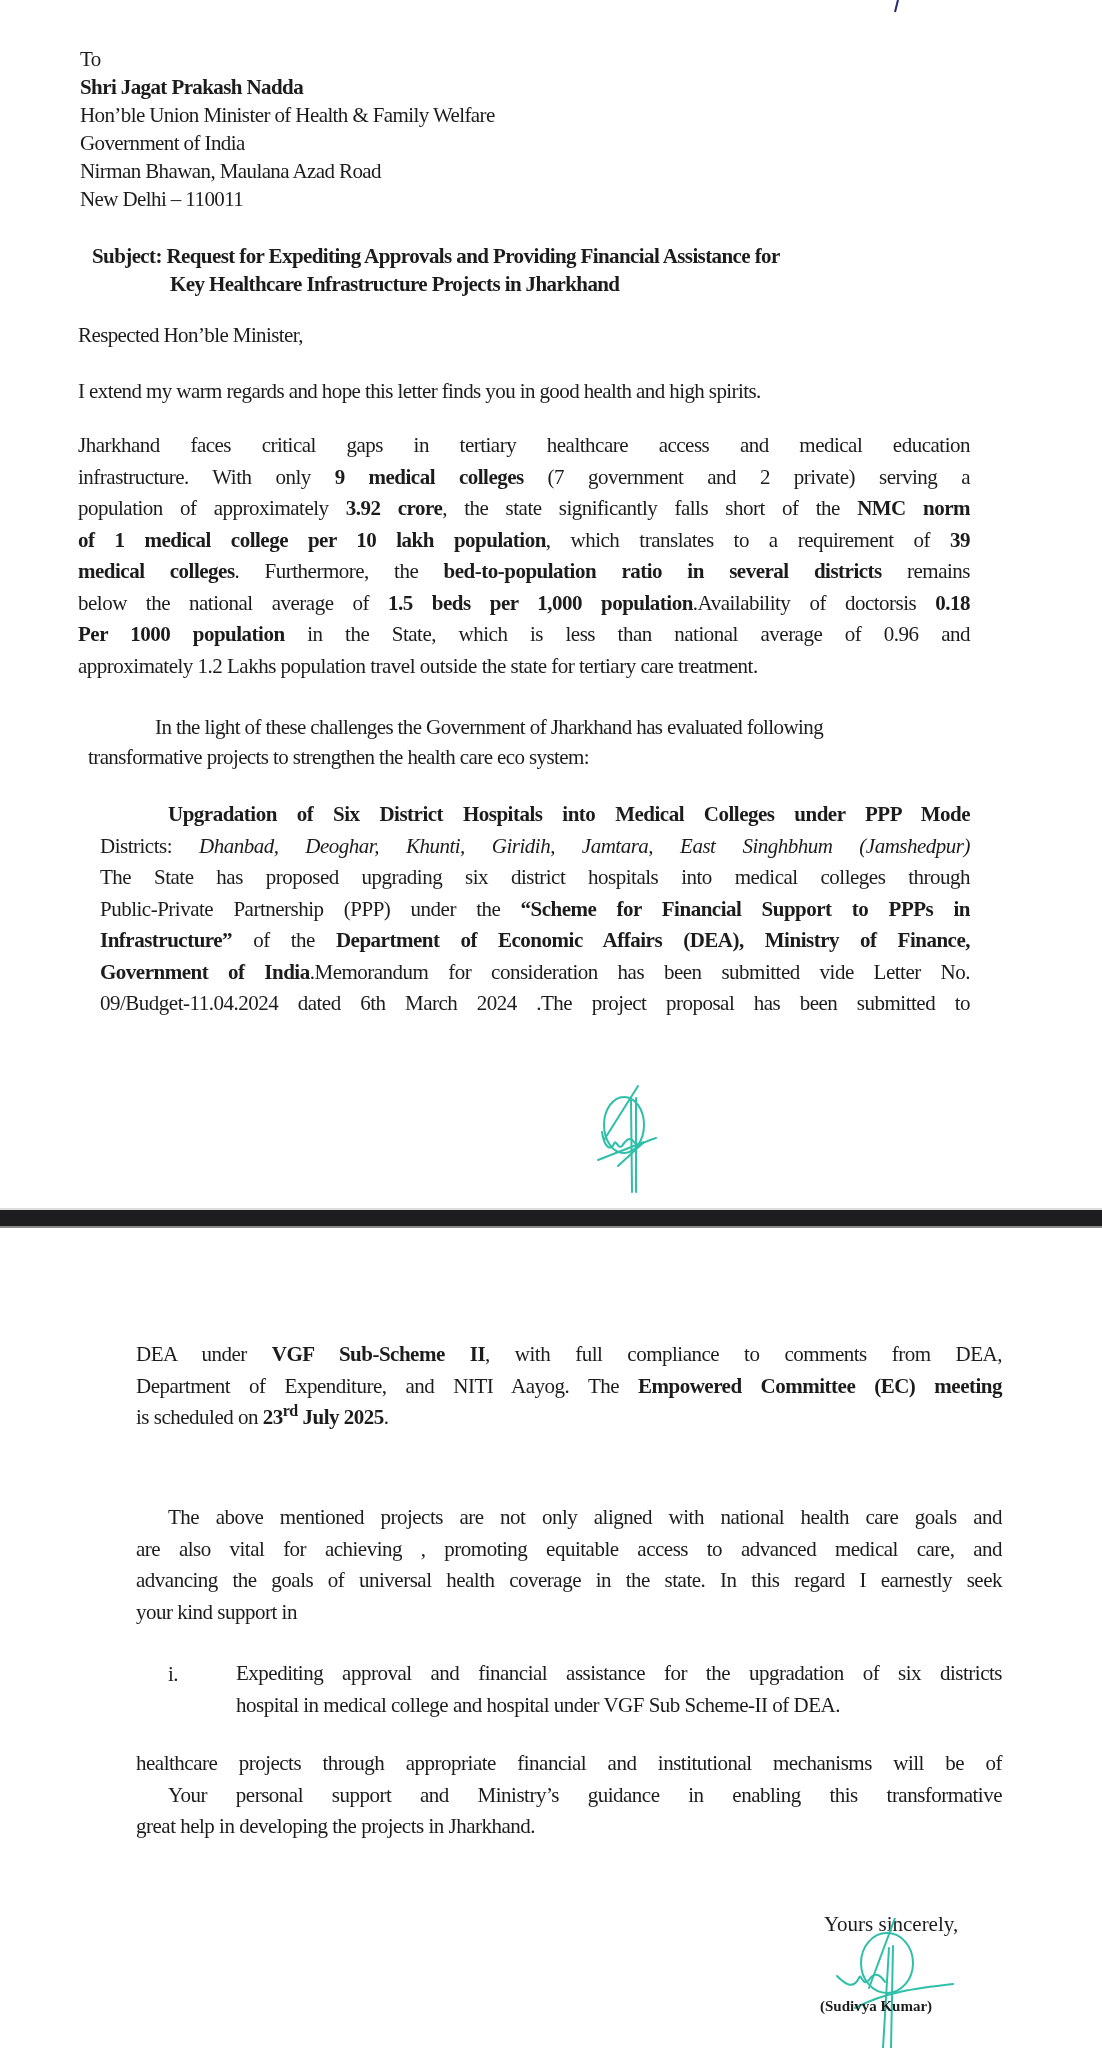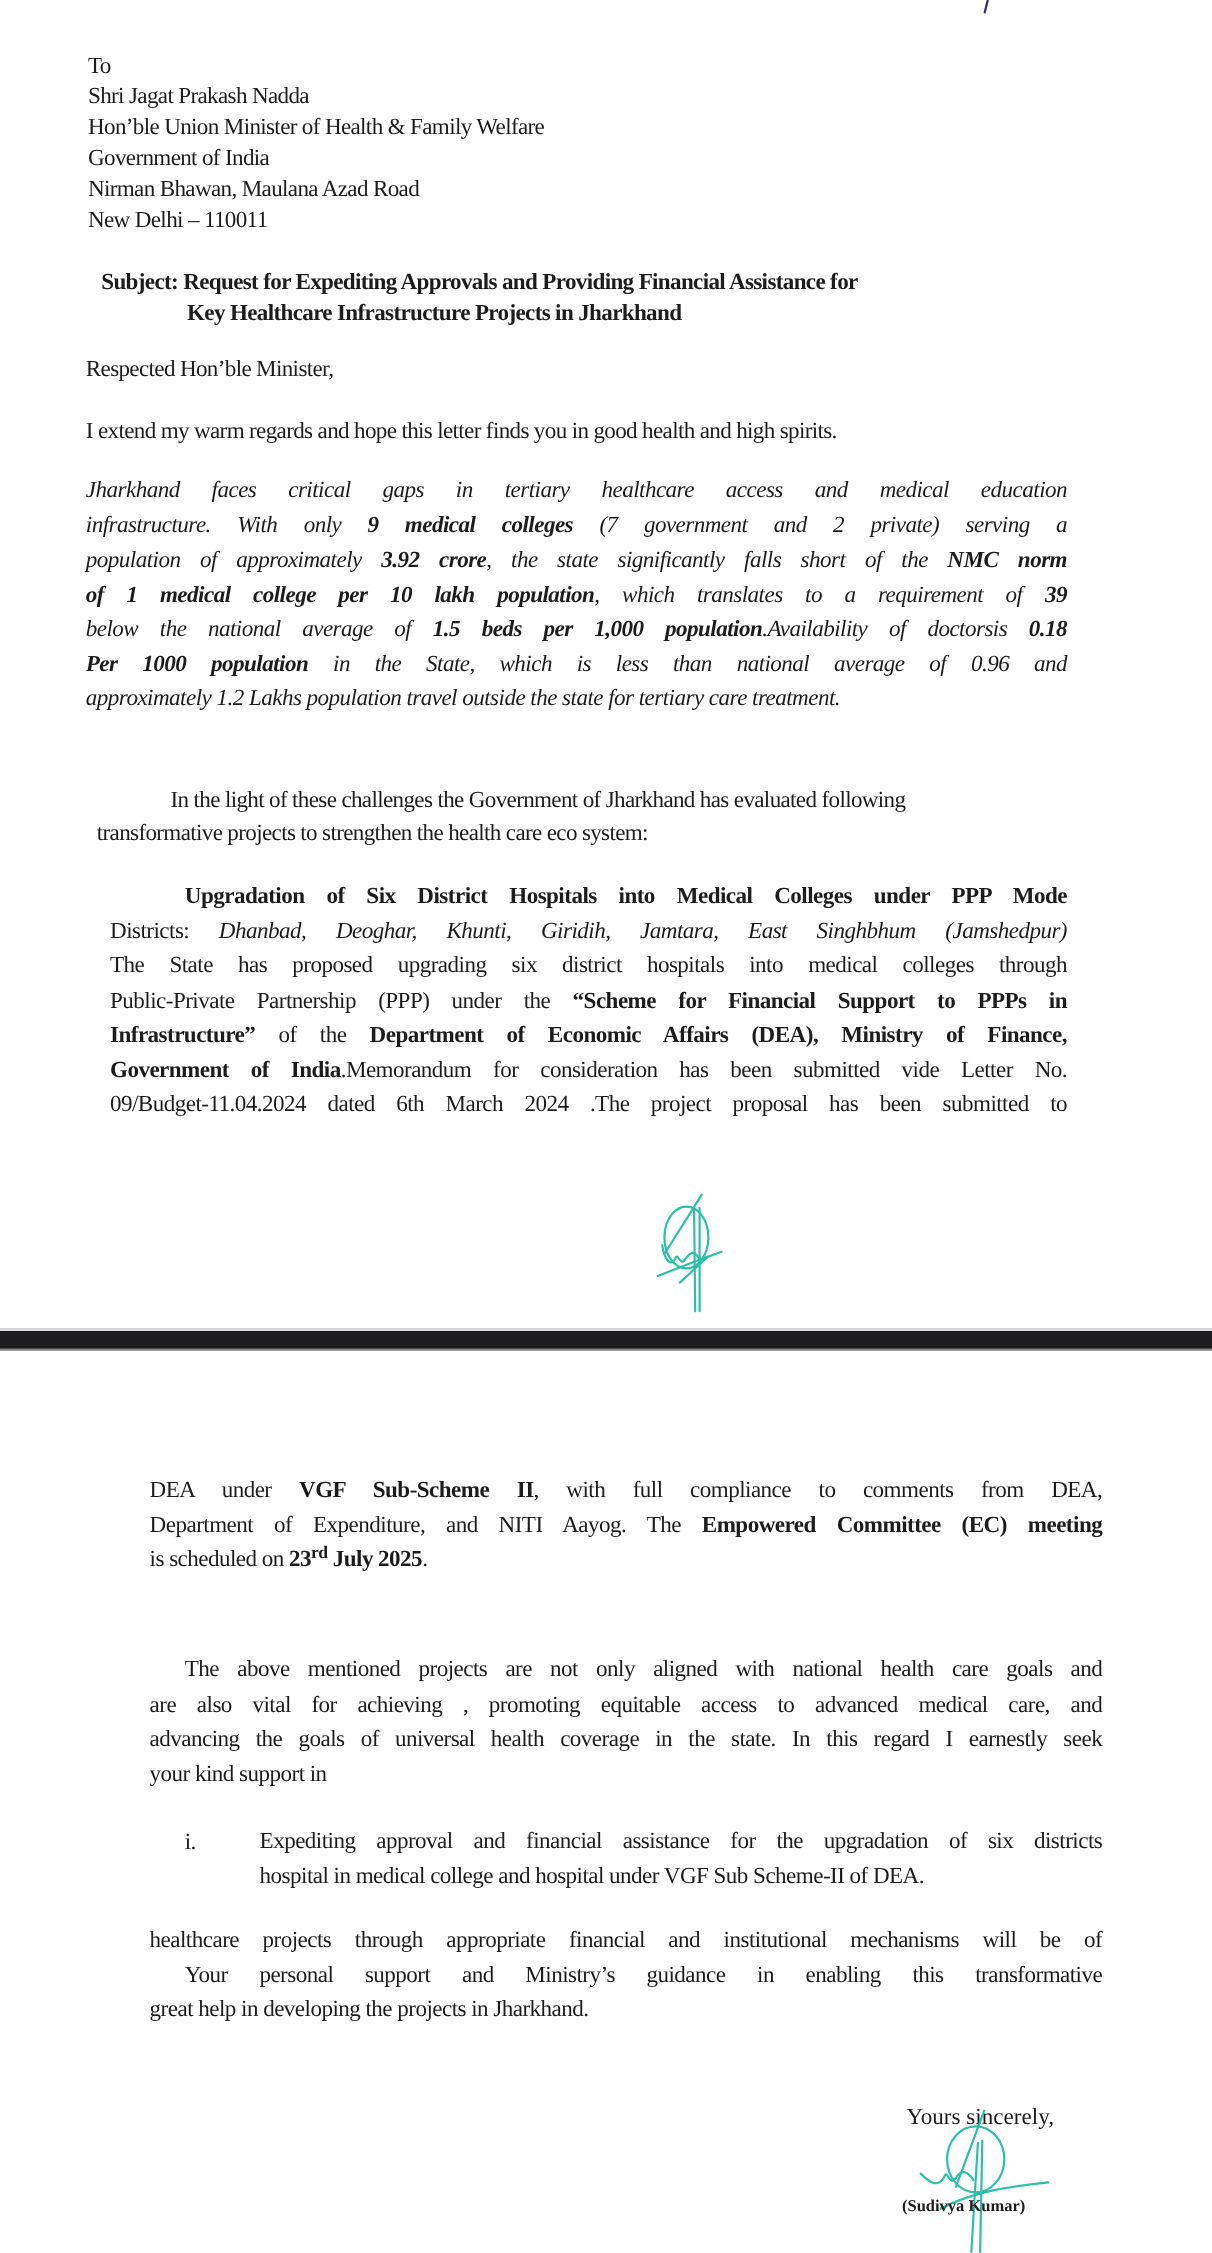--- a/index.html
+++ b/index.html
@@ -33,37 +33,38 @@
 </head>
 <body>
 
 <div class="page page1">
 
   <svg class="mark" style="left:890px;top:0px;" width="12" height="14">
     <path d="M8 0 L5 12" stroke="#2a2a7a" stroke-width="2" fill="none"></path>
   </svg>
 
   <div class="txt narrow" style="left:80px;top:45px;">To</div>
-  <div class="txt narrow" style="left:80px;top:73px;font-weight:normal;">Shri Jagat Prakash Nadda</div>
+  <div class="txt narrow" style="left:80px;top:73px;font-weight:bold;">Shri Jagat Prakash Nadda</div>
   <div class="txt narrow" style="left:80px;top:101px;">Hon’ble Union Minister of Health &amp; Family Welfare</div>
   <div class="txt narrow" style="left:80px;top:129px;">Government of India</div>
   <div class="txt narrow" style="left:80px;top:157px;">Nirman Bhawan, Maulana Azad Road</div>
   <div class="txt narrow" style="left:80px;top:185px;">New Delhi – 110011</div>
 
   <div class="txt narrow" style="left:92px;top:242px;font-weight:bold;">Subject: Request for Expediting Approvals and Providing Financial Assistance for</div>
   <div class="txt narrow" style="left:170px;top:270px;font-weight:bold;">Key Healthcare Infrastructure Projects in Jharkhand</div>
 
   <div class="txt narrow" style="left:78px;top:321px;">Respected Hon’ble Minister,</div>
   <div class="txt narrow" style="left:78px;top:377px;">I extend my warm regards and hope this letter finds you in good health and high spirits.</div>
 
-  <div class="para narrow" style="left:78px;top:430px;width:892px;font-style:italic;">
+  <div class="para narrow" style="left:78px;top:430px;width:892px;">
     <span class="line"><span>Jharkhand faces critical gaps in tertiary healthcare access and medical education</span></span>
     <span class="line"><span>infrastructure. With only </span><b>9 medical colleges</b><span> (7 government and 2 private) serving a</span></span>
     <span class="line"><span>population of approximately </span><b>3.92 crore</b><span>, the state significantly falls short of the </span><b>NMC norm</b></span>
     <span class="line"><b>of 1 medical college per 10 lakh population</b><span>, which translates to a requirement of </span><b>39</b></span>
+    <span class="line"><b>medical colleges</b><span>. Furthermore, the </span><b>bed-to-population ratio in several districts</b><span> remains</span></span>
     <span class="line"><span>below the national average of </span><b>1.5 beds per 1,000 population</b><span>.Availability of doctorsis  </span><b>0.18</b></span>
     <span class="line"><b>Per 1000 population</b><span> in the State, which is less than national average of 0.96 and</span></span>
     <span class="line last"><span>approximately 1.2 Lakhs population travel outside the state for tertiary care treatment.</span></span>
   </div>
 
   <div class="txt narrow" style="left:155px;top:713px;">In the light of these challenges the Government of Jharkhand has evaluated following</div>
   <div class="txt narrow" style="left:88px;top:743px;">transformative projects to strengthen the health care eco system:</div>
 
   <div class="para narrow" style="left:100px;top:799px;width:870px;">
     <span class="line" style="padding-left:68px;box-sizing:border-box;"><b>Upgradation of Six District Hospitals into Medical Colleges under PPP Mode</b></span>

